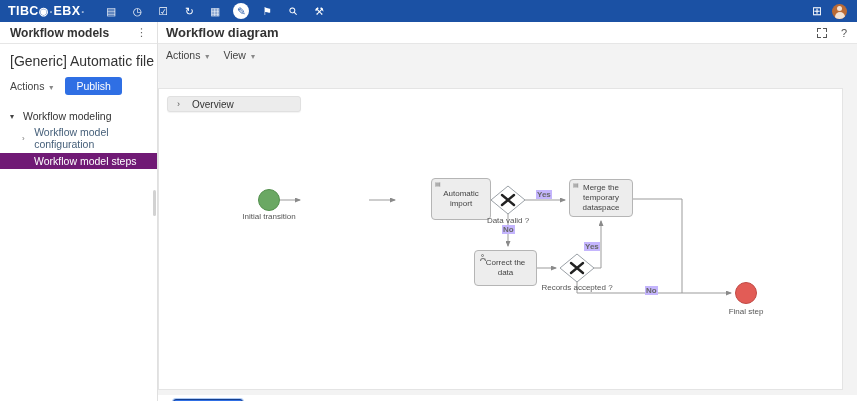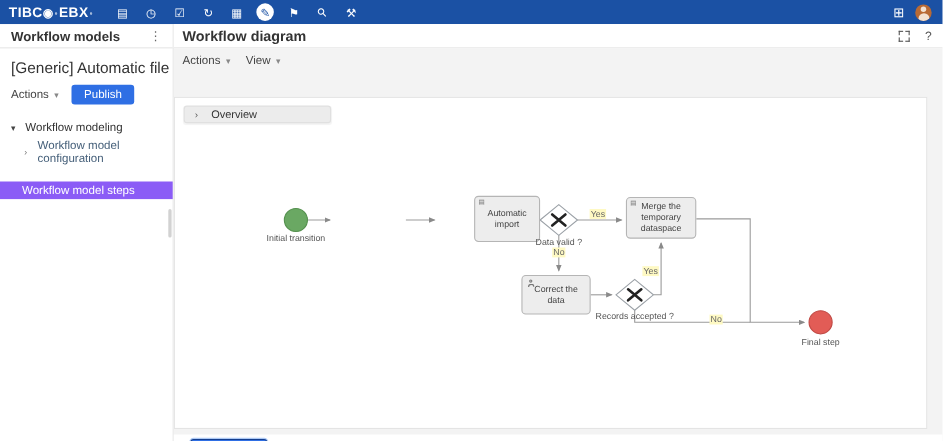--- a/index.html
+++ b/index.html
@@ -34,21 +34,21 @@
   .caret { font-size:8px; color:#888; margin-left:2px; }
   .sidebar-toolbar { display:flex; align-items:center; gap:12px; padding:8px 0 0 10px; }
   .menu-btn { font-size:10.5px; color:#444; cursor:pointer; white-space:nowrap; }
   .btn-primary { background:#2f6fe4; color:#fff; font-size:10.5px; border:none; border-radius:3px; padding:3px 11px; cursor:pointer; font-family:inherit; }
   .tree { margin-top:13px; font-size:10.5px; }
   .tree-row { display:flex; align-items:center; gap:5px; padding:2px 0 2px 10px; cursor:pointer; color:#333; }
   .tree-arrow { font-size:8px; color:#444; width:8px; }
   .tree-row.child { padding-left:22px; }
   .tree-row.child .tree-arrow { color:#777; }
   .tree-row.child span.lbl { color:#46607a; }
-  .tree-row.selected { background:#8b5cf6; color:#fff; padding-left:20px; margin-top:13px; }
+  .tree-row.selected { background:#701a75; color:#fff; padding-left:34px; margin-top:1px; }
   .resize-thumb { position:absolute; right:1px; top:168px; width:3px; height:26px; background:#d2d2d2; border-radius:2px; cursor:pointer; }
 
   
   .main-header { height:22px; display:flex; align-items:center; border-bottom:1px solid #e6e6e6; padding:0 10px 0 8px; background:#fff; }
   .main-title { font-size:13px; font-weight:700; color:#333; }
   .main-header-right { margin-left:auto; display:flex; align-items:center; gap:14px; }
   .expand-icon { width:10px; height:10px; position:relative; cursor:pointer; }
   .expand-icon i { position:absolute; width:4px; height:4px; border:0 solid #555; }
   .expand-icon i:nth-child(1){ top:0; left:0; border-top-width:1.5px; border-left-width:1.5px; }
   .expand-icon i:nth-child(2){ top:0; right:0; border-top-width:1.5px; border-right-width:1.5px; }
@@ -69,21 +69,21 @@
   .node { position:absolute; }
   .node-circle { width:22px; height:22px; border-radius:50%; cursor:pointer; }
   .circle-start { background:#6aa863; border:1px solid #54904e; }
   .circle-end { background:#e25c56; border:1px solid #c14b46; }
   .node-label { position:absolute; font-size:8px; color:#555; text-align:center; width:90px; }
   .task { position:absolute; background:#ededed; border:1px solid #b5b5b5; border-radius:4px; display:flex; align-items:center; justify-content:center; text-align:center; font-size:8px; color:#444; padding:2px 4px; line-height:1.25; cursor:pointer; }
   .corner-icon { position:absolute; top:2px; left:3px; font-size:6px; color:#777; line-height:1; }
   .person-icon { position:absolute; top:3px; left:4px; width:7px; height:7px; }
   .person-icon .p-head { position:absolute; top:0; left:2px; width:3px; height:3px; border:1px solid #777; border-radius:50%; }
   .person-icon .p-body { position:absolute; top:3.5px; left:0.5px; width:6px; height:3.5px; border:1px solid #777; border-bottom:none; border-radius:3px 3px 0 0; }
-  .edge-label { position:absolute; font-size:8px; color:#666; background:#fef9c3; padding:0 1px; }
+  .edge-label { position:absolute; font-size:8px; color:#666; background:#c4b5fd; padding:0 1px;font-weight:bold; }
 </style>
 </head>
 <body>
 
 <div class="topbar">
   <div class="logo">
     <span>TIBC</span>
       <span class="o">◉</span>
       <sup>°</sup>
       <span>EBX</span>

